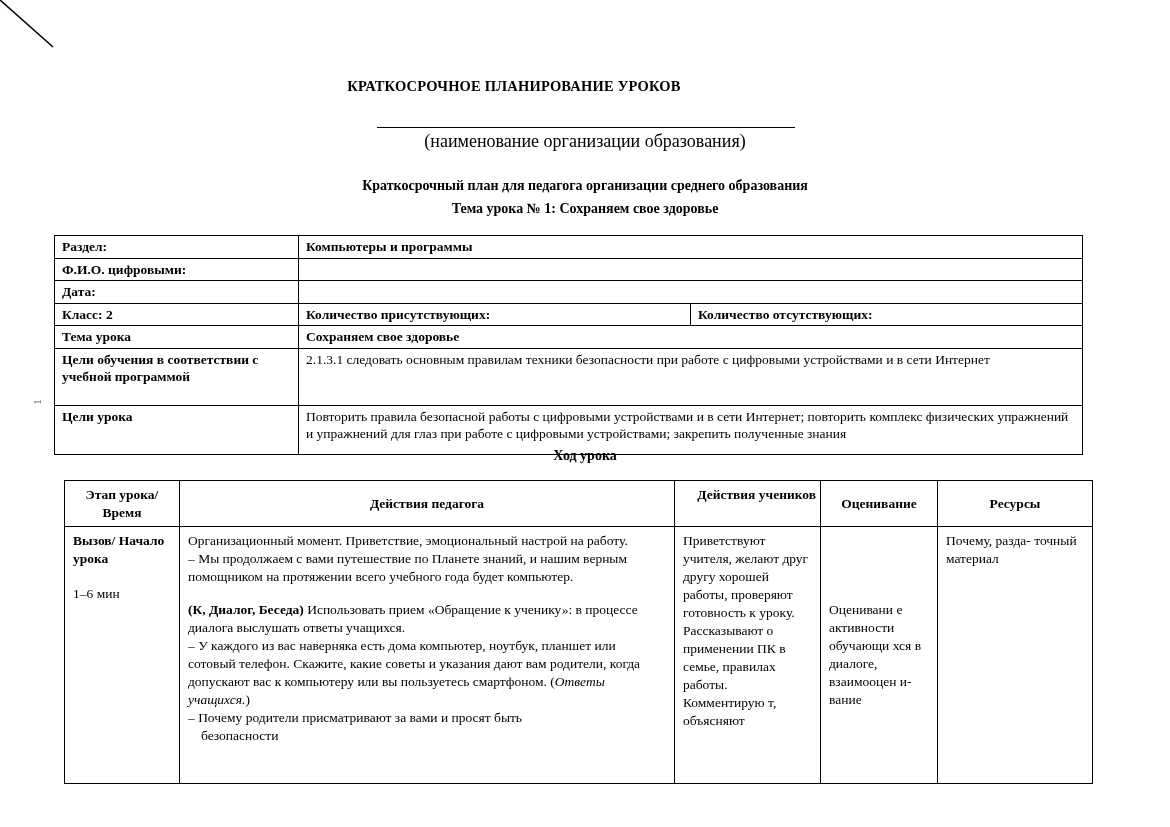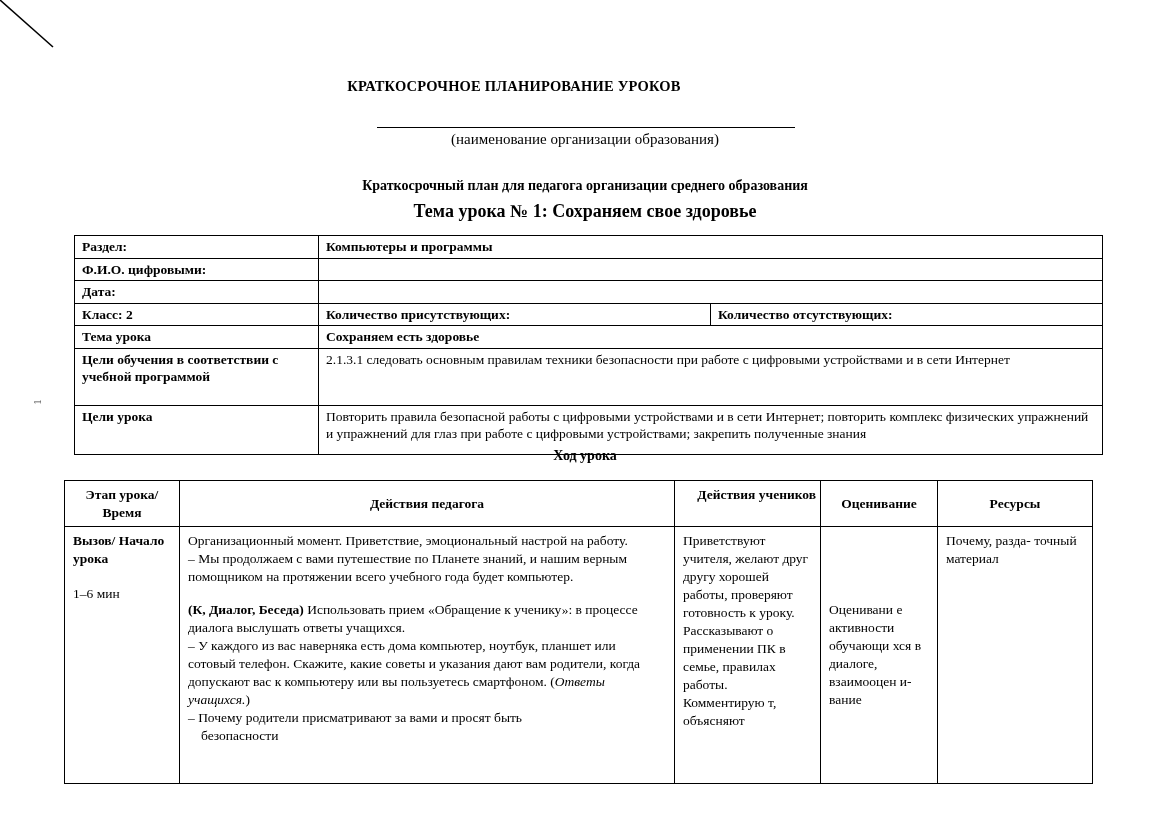--- a/index.html
+++ b/index.html
@@ -69,41 +69,41 @@
     width: 418px;
     height: 0;
     border-top: 1.4px solid #000;
   }
   .org-caption {
     position: absolute;
     left: 0;
     top: 131px;
     width: 1170px;
     text-align: center;
-    font-size: 15px;
+    font-size: 18px;
   }
 
   .subtitle-1 {
     position: absolute;
     left: 0;
     top: 166px;
     width: 1170px;
     text-align: center;
     font-weight: bold;
     font-size: 14px;
     margin-top: 12px;
   }
   .subtitle-2 {
     position: absolute;
     left: 0;
     top: 201px;
     width: 1170px;
     text-align: center;
     font-weight: bold;
-    font-size: 18px;
+    font-size: 14px;
   }
 
   .section-heading {
     position: absolute;
     left: 0;
     top: 448px;
     width: 1170px;
     text-align: center;
     font-weight: bold;
     font-size: 14px;
@@ -120,21 +120,21 @@
     border: 1.3px solid #000;
     vertical-align: top;
     padding: 2px 6px 2px 7px;
     line-height: 1.30;
     font-weight: normal;
     text-align: left;
   }
 
   
   #info-table {
-    left: 74px;
+    left: 54px;
     top: 235px;
     width: 1028px;
   }
   #info-table td { height: 17px; }
   #info-table td.lbl {
     font-weight: bold;
     width: 244px;
   }
   #info-table td.val-bold { font-weight: bold; }
   #info-table td.tall { height: 52px; }
@@ -225,21 +225,21 @@
         <td class="lbl">Дата:</td>
         <td colspan="2"></td>
       </tr>
       <tr>
         <td class="lbl">Класс: 2</td>
         <td class="val-bold">Количество присутствующих:</td>
         <td class="val-bold">Количество отсутствующих:</td>
       </tr>
       <tr>
         <td class="lbl">Тема урока</td>
-        <td class="val-bold" colspan="2">Сохраняем есть здоровье</td>
+        <td class="val-bold" colspan="2">Сохраняем свое здоровье</td>
       </tr>
       <tr>
         <td class="lbl tall">Цели обучения в соответствии с учебной программой</td>
         <td class="tall" colspan="2">2.1.3.1 следовать основным правилам техники безопасности при работе с цифровыми устройствами и в сети Интернет</td>
       </tr>
       <tr>
         <td class="lbl tall2">Цели урока</td>
         <td class="tall2" colspan="2">Повторить правила безопасной работы с цифровыми устройствами и в сети Интернет; повторить комплекс физических упражнений и упражнений для глаз при работе с цифровыми устройствами; закрепить полученные знания</td>
       </tr>
     </tbody>

